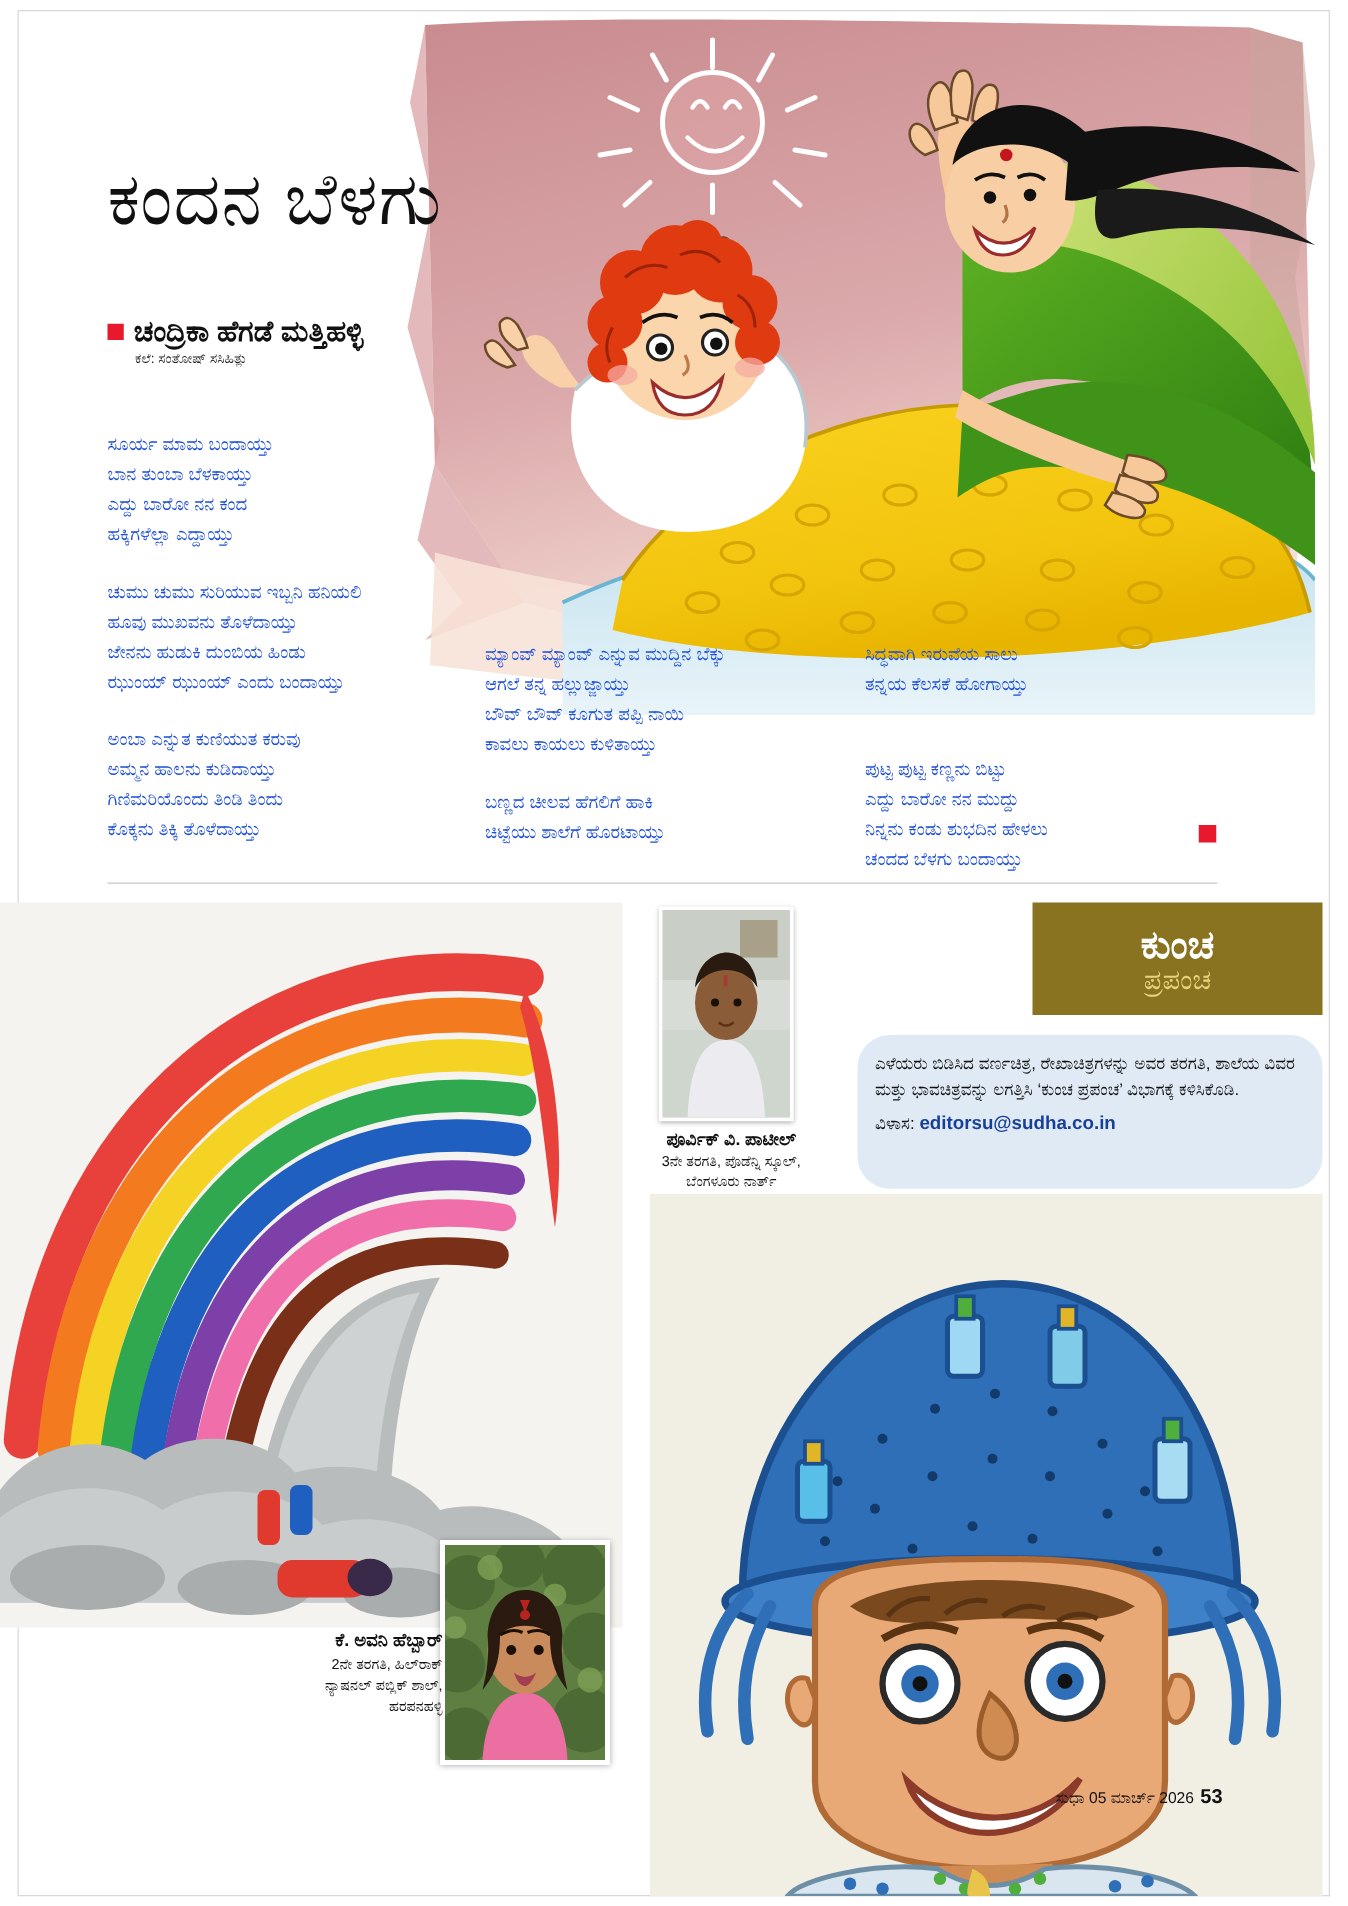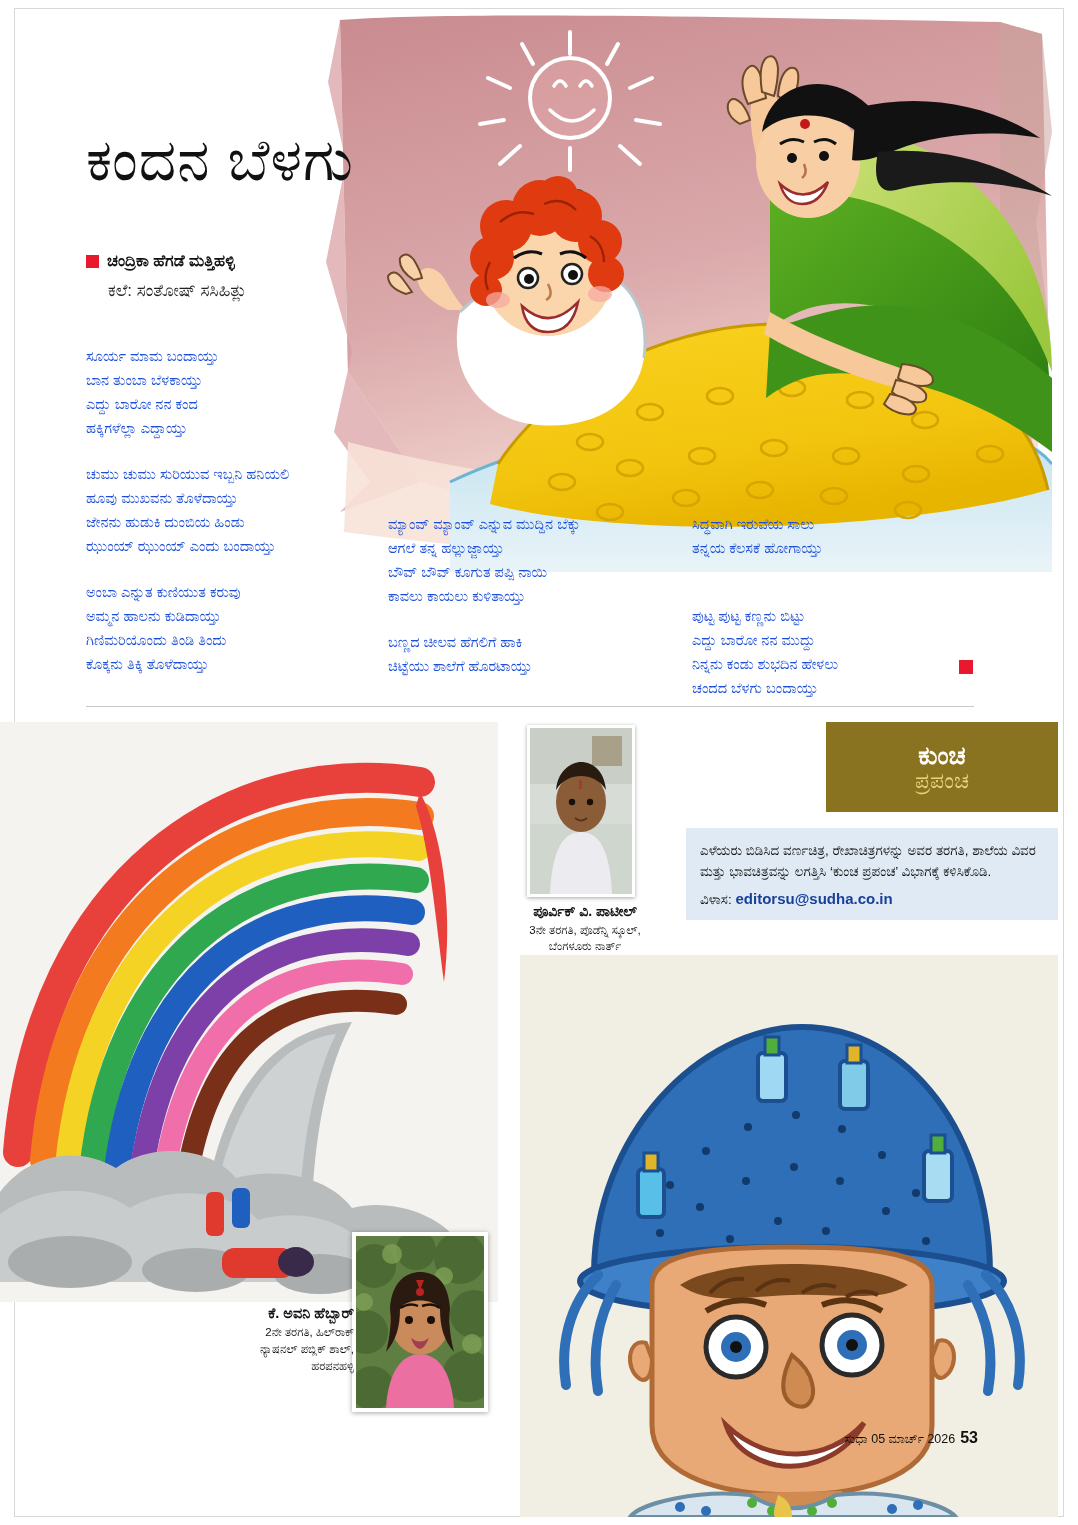--- a/index.html
+++ b/index.html
@@ -34,22 +34,22 @@
     font-size: 58px; line-height: 1.1; color: #111;
     letter-spacing: 1px;
     font-family: "Liberation Sans", sans-serif;
     white-space: nowrap;
   }
   .author-row {
     position: absolute; left: 86px; top: 252px;
     display: flex; align-items: center; gap: 8px;
   }
   .red-sq { width: 13px; height: 13px; background: #e8192c; display: inline-block; }
-  .author-name { font-size: 16px; font-weight: bold; color: #111; }
-  .artist { position: absolute; left: 108px; top: 281px; font-size: 17px; color: #222; }
+  .author-name { font-size: 23px; font-weight: bold; color: #111; }
+  .artist { position: absolute; left: 108px; top: 281px; font-size: 11px; color: #222; }
 
   
   .poem { position: absolute; font-size: 14.5px; line-height: 24px; color: #1d4ed8; }
   .poem .stanza { margin-bottom: 22px; }
   .col1 { left: 86px; top: 344px; width: 270px; }
   .col2 { left: 388px; top: 512px; width: 280px; }
   .col3 { left: 692px; top: 512px; width: 270px; }
   .end-sq { position: absolute; left: 959px; top: 660px; width: 14px; height: 14px; background: #e8192c; }
 
   .rule { position: absolute; left: 86px; top: 706px; width: 888px; height: 1px; background: #c9c9c9; }
@@ -74,28 +74,28 @@
   .cap-boy .nm { font-size: 14px; font-weight: bold; display: block; margin-bottom: 3px; }
   .cap-boy .ln { display: block; font-size: 11.5px; }
 
   
   .badge {
     position: absolute; left: 826px; top: 722px; width: 232px; height: 90px;
     background: #8a7320;
     display: flex; align-items: center; justify-content: center;
     flex-direction: column;
   }
-  .badge .b1 { color: #fff; font-size: 25px; font-weight: bold; line-height: 1; }
+  .badge .b1 { color: #fff; font-size: 31px; font-weight: bold; line-height: 1; }
   .badge .b2 { color: #e9d27a; font-size: 22px; font-weight: normal; line-height: 1; margin-top: 2px; }
 
   
   .infobox {
-    position: absolute; left: 686px; top: 828px; width: 372px; height: 92px;
+    position: absolute; left: 686px; top: 828px; width: 372px; height: 123px;
     background: #dfeaf5; padding: 12px 14px 10px 14px;
-    font-size: 13.5px; line-height: 21px; color: #111;
+    font-size: 13.5px; line-height: 21px; color: #111; border-radius: 26px;
   }
   .infobox .mail { color: #18409a; font-weight: bold; font-size: 15px; }
   .infobox .addr { color: #111; }
 
   
   .crayon {
     position: absolute; left: 520px; top: 955px; width: 538px; height: 562px;
     overflow: hidden; background: #f2efe6;
   }
 

